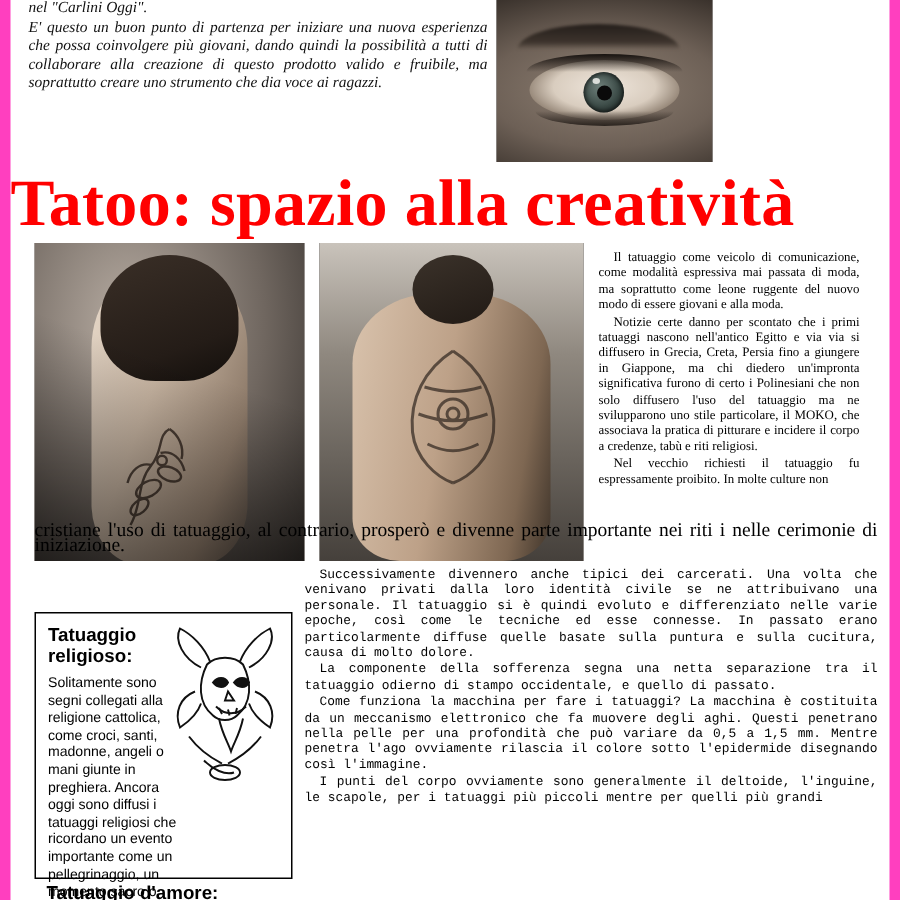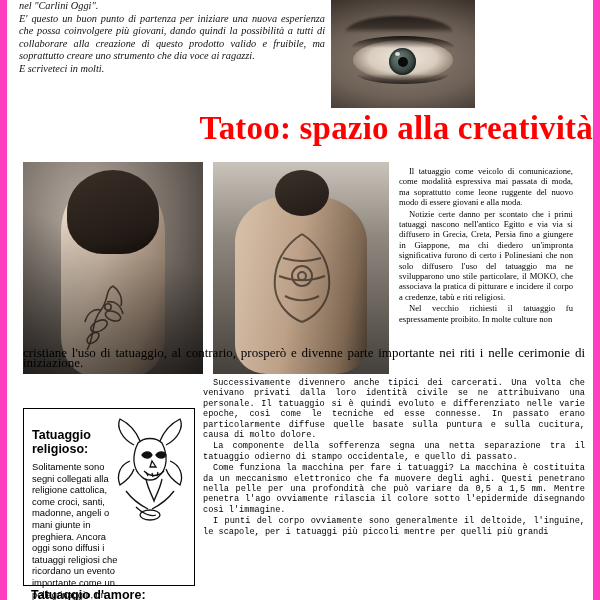--- a/index.html
+++ b/index.html
@@ -119,23 +119,23 @@
     border-radius: 50%/0 0 100% 100%;
     background: linear-gradient(0deg, #2a231e 0%, rgba(42,35,30,0) 100%);
   }
 
   
   .headline {
     position: absolute;
     left: 0;
     top: 110px;
     width: 586px;
-    text-align: right;
+    text-align: left;
     font-family: "Liberation Serif", serif;
-    font-size: 33px;
+    font-size: 44px;
     font-weight: bold;
     color: #ff0000;
     letter-spacing: .2px;
   }
 
   
   .photo-left {
     position: absolute;
     left: 16px;
     top: 162px;
@@ -246,21 +246,21 @@
 
   
   .box {
     position: absolute;
     left: 16px;
     top: 408px;
     width: 172px;
     height: 178px;
     border: 1.4px solid #000;
     box-sizing: border-box;
-    padding: 20px 8px 4px 8px;
+    padding: 8px 8px 4px 8px;
     font-family: "Liberation Sans", sans-serif;
   }
   .box h3 {
     margin: 0 0 5px 0;
     font-size: 12.5px;
     font-weight: bold;
     line-height: 13.5px;
     color: #000;
     width: 74px;
   }
@@ -295,21 +295,20 @@
 </head>
 <body>
 
 <div class="page">
   <div class="inner">
 
     <div class="top-block">
       <div class="top-text">
         <p>nel "Carlini Oggi".</p>
         <p>E' questo un buon punto di partenza per iniziare una nuova esperienza che possa coinvolgere più giovani, dando quindi la possibilità a tutti di collaborare alla creazione di questo prodotto valido e fruibile, ma soprattutto creare uno strumento che dia voce ai ragazzi.</p>
-        <p>E scriveteci in molti.</p>
       </div>
     </div>
 
     <div class="eye-photo">
       <div class="skin"></div>
       <div class="brow"></div>
       <div class="eyelid"></div>
       <div class="lash"></div>
       <div class="iris"></div>
       <div class="pupil"></div>

